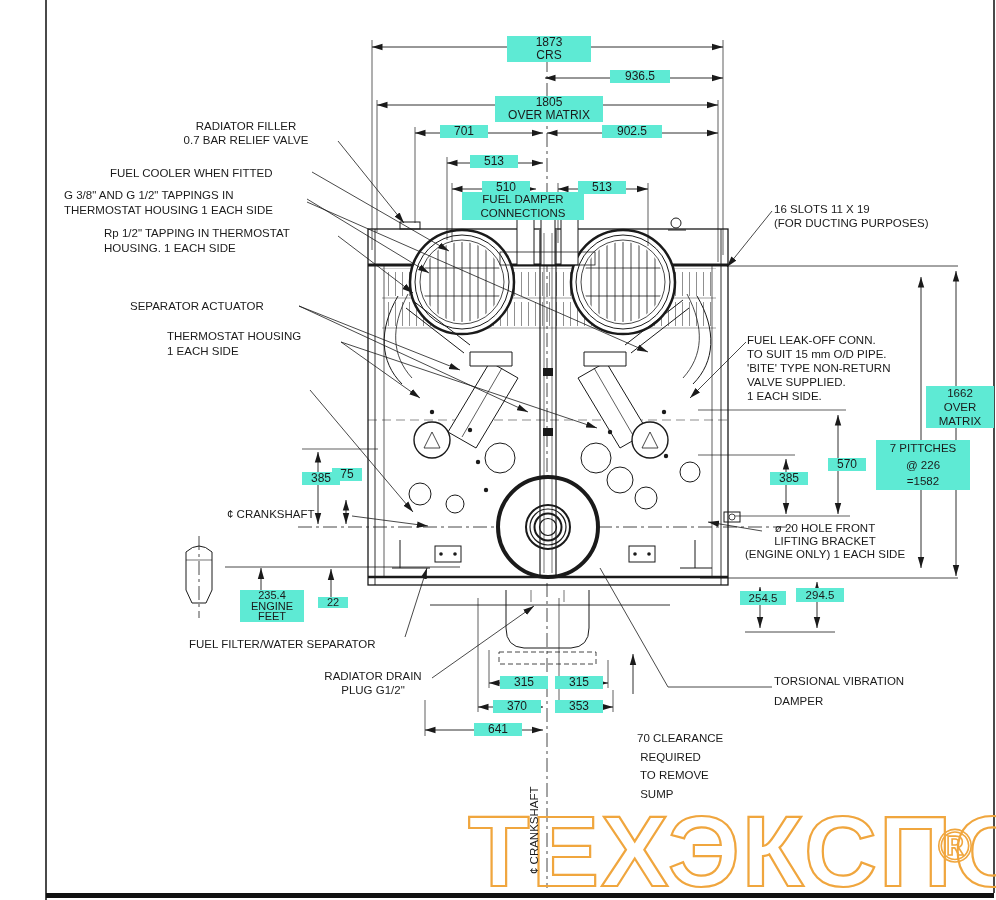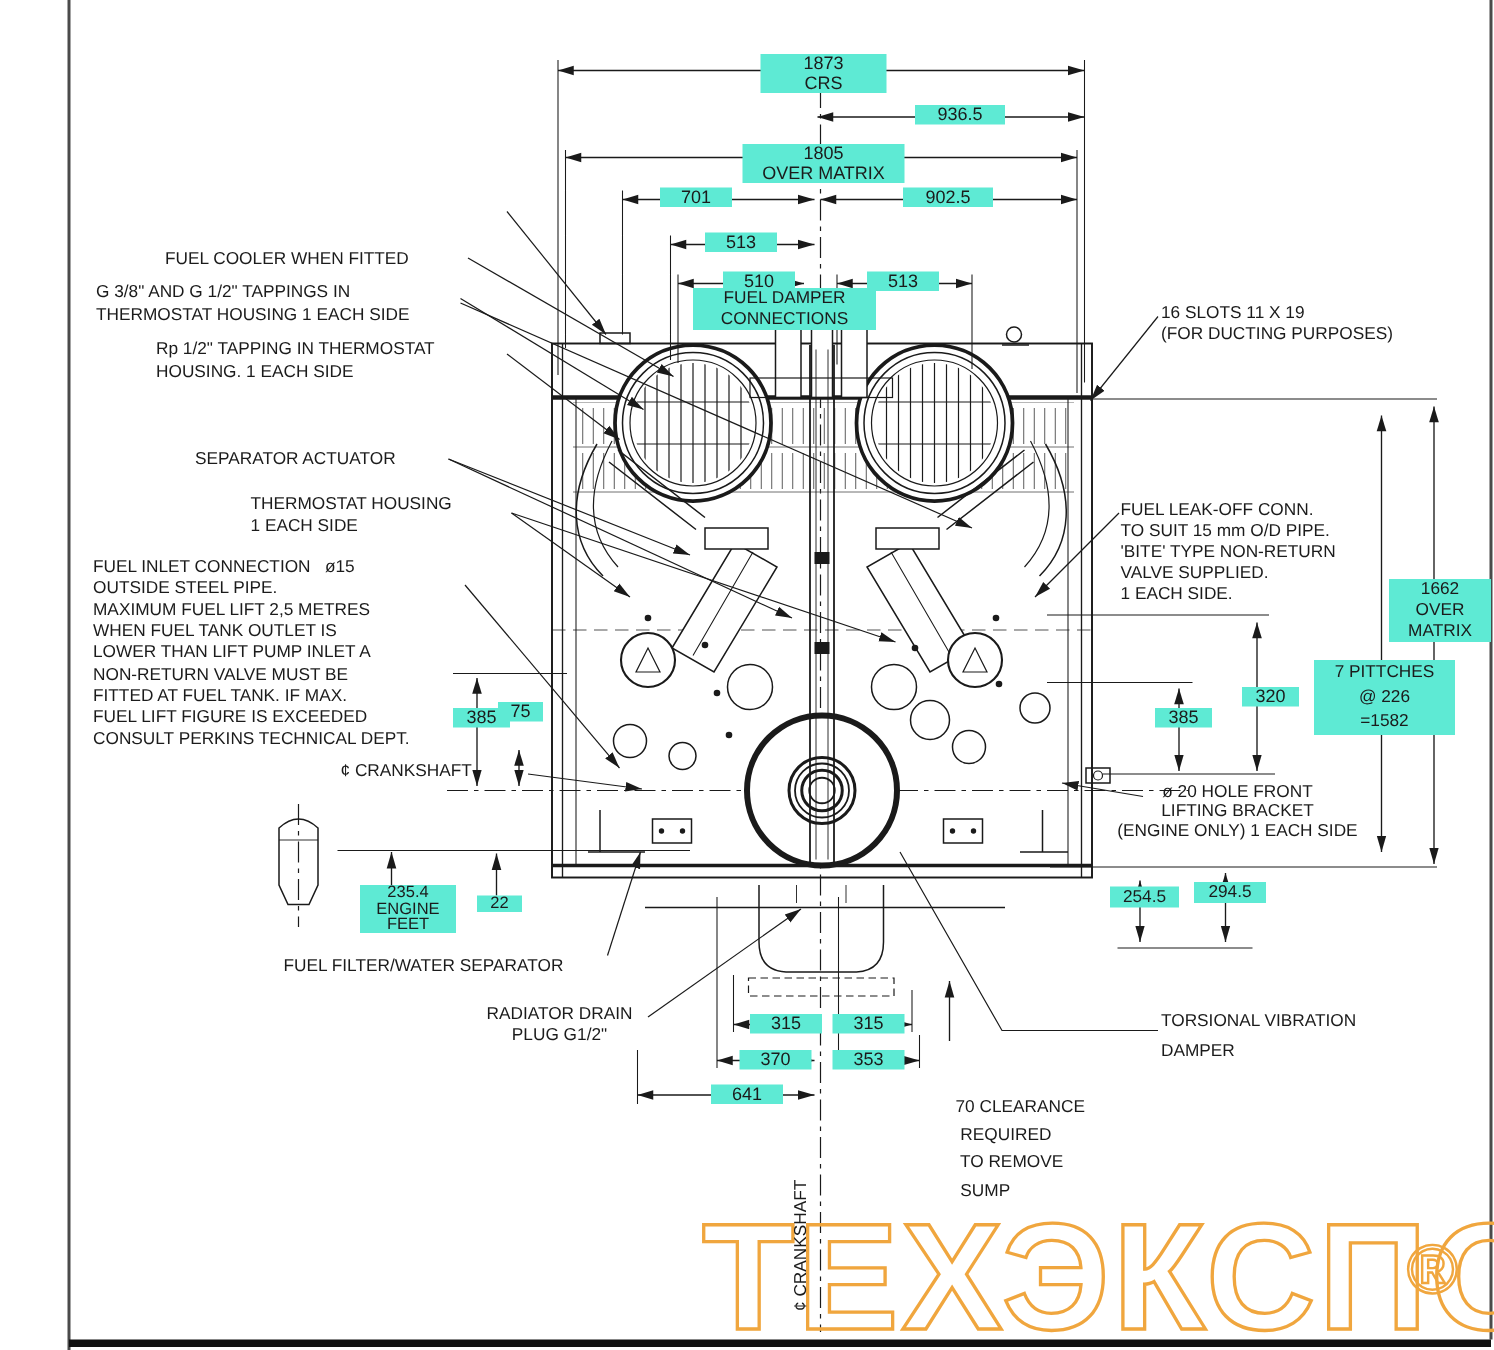--- a/index.html
+++ b/index.html
@@ -229,37 +229,30 @@
 <div class="lbl dim c bg" style="left:495px;top:96px;width:104px;">1805
 OVER MATRIX</div>
 <div class="lbl dim c bg" style="left:440px;top:125px;width:44px;">701</div>
 <div class="lbl dim c bg" style="left:602px;top:125px;width:56px;">902.5</div>
 <div class="lbl dim c bg" style="left:470px;top:155px;width:44px;">513</div>
 <div class="lbl dim c bg" style="left:482px;top:181px;width:44px;">510</div>
 <div class="lbl dim c bg" style="left:578px;top:181px;width:44px;">513</div>
 <div class="lbl c bg" style="left:462px;top:192px;width:118px;">FUEL DAMPER
 CONNECTIONS</div>
 
+<div class="lbl c" style="left:158px;top:120px;width:176px;line-height:13.5px;">RADIATOR FILLER
+0.7 BAR RELIEF VALVE</div>
 <div class="lbl" style="left:110px;top:166px;">FUEL COOLER WHEN FITTED</div>
 <div class="lbl" style="left:64px;top:188px;line-height:15px;">G 3/8" AND G 1/2" TAPPINGS IN
 THERMOSTAT HOUSING 1 EACH SIDE</div>
 <div class="lbl" style="left:104px;top:226px;line-height:14.5px;">Rp 1/2" TAPPING IN THERMOSTAT
 HOUSING. 1 EACH SIDE</div>
 <div class="lbl" style="left:130px;top:299px;">SEPARATOR ACTUATOR</div>
 <div class="lbl" style="left:167px;top:329px;line-height:15px;">THERMOSTAT HOUSING
 1 EACH SIDE</div>
-<div class="lbl" style="left:62px;top:371px;line-height:14.35px;">FUEL INLET CONNECTION   ø15
-OUTSIDE STEEL PIPE.
-MAXIMUM FUEL LIFT 2,5 METRES
-WHEN FUEL TANK OUTLET IS
-LOWER THAN LIFT PUMP INLET A
-NON-RETURN VALVE MUST BE
-FITTED AT FUEL TANK. IF MAX.
-FUEL LIFT FIGURE IS EXCEEDED
-CONSULT PERKINS TECHNICAL DEPT.</div>
 <div class="lbl" style="left:227px;top:507px;">¢ CRANKSHAFT</div>
 <div class="lbl dim c bg" style="left:302px;top:472px;width:34px;">385</div>
 <div class="lbl dim c bg" style="left:332px;top:468px;width:26px;">75</div>
 <div class="lbl sm c bg" style="left:240px;top:590px;width:60px;">235.4
 ENGINE
 FEET</div>
 <div class="lbl sm c bg" style="left:318px;top:597px;width:26px;">22</div>
 <div class="lbl" style="left:189px;top:637px;">FUEL FILTER/WATER SEPARATOR</div>
 <div class="lbl c" style="left:310px;top:670px;width:126px;line-height:13.5px;">RADIATOR DRAIN
 PLUG G1/2"</div>
@@ -270,21 +263,21 @@
 TO SUIT 15 mm O/D PIPE.
 'BITE' TYPE NON-RETURN
 VALVE SUPPLIED.
 1 EACH SIDE.</div>
 <div class="lbl c bg" style="left:926px;top:386px;width:64px;line-height:14px;">1662
 OVER
 MATRIX</div>
 <div class="lbl c bg" style="left:876px;top:440px;width:90px;line-height:16.5px;">7 PITTCHES
 @ 226
 =1582</div>
-<div class="lbl dim c bg" style="left:828px;top:458px;width:34px;">320</div>
+<div class="lbl dim c bg" style="left:828px;top:458px;width:34px;">570</div>
 <div class="lbl dim c bg" style="left:770px;top:472px;width:34px;">385</div>
 <div class="lbl c" style="left:726px;top:522px;width:198px;line-height:13px;">ø 20 HOLE FRONT
 LIFTING BRACKET
 (ENGINE ONLY) 1 EACH SIDE</div>
 <div class="lbl c bg" style="left:740px;top:591px;width:42px;">254.5</div>
 <div class="lbl c bg" style="left:796px;top:588px;width:44px;">294.5</div>
 <div class="lbl" style="left:774px;top:672px;line-height:19.5px;">TORSIONAL VIBRATION
 DAMPER</div>
 <div class="lbl" style="left:637px;top:692px;line-height:18.5px;margin-top:37px;">70 CLEARANCE
  REQUIRED

